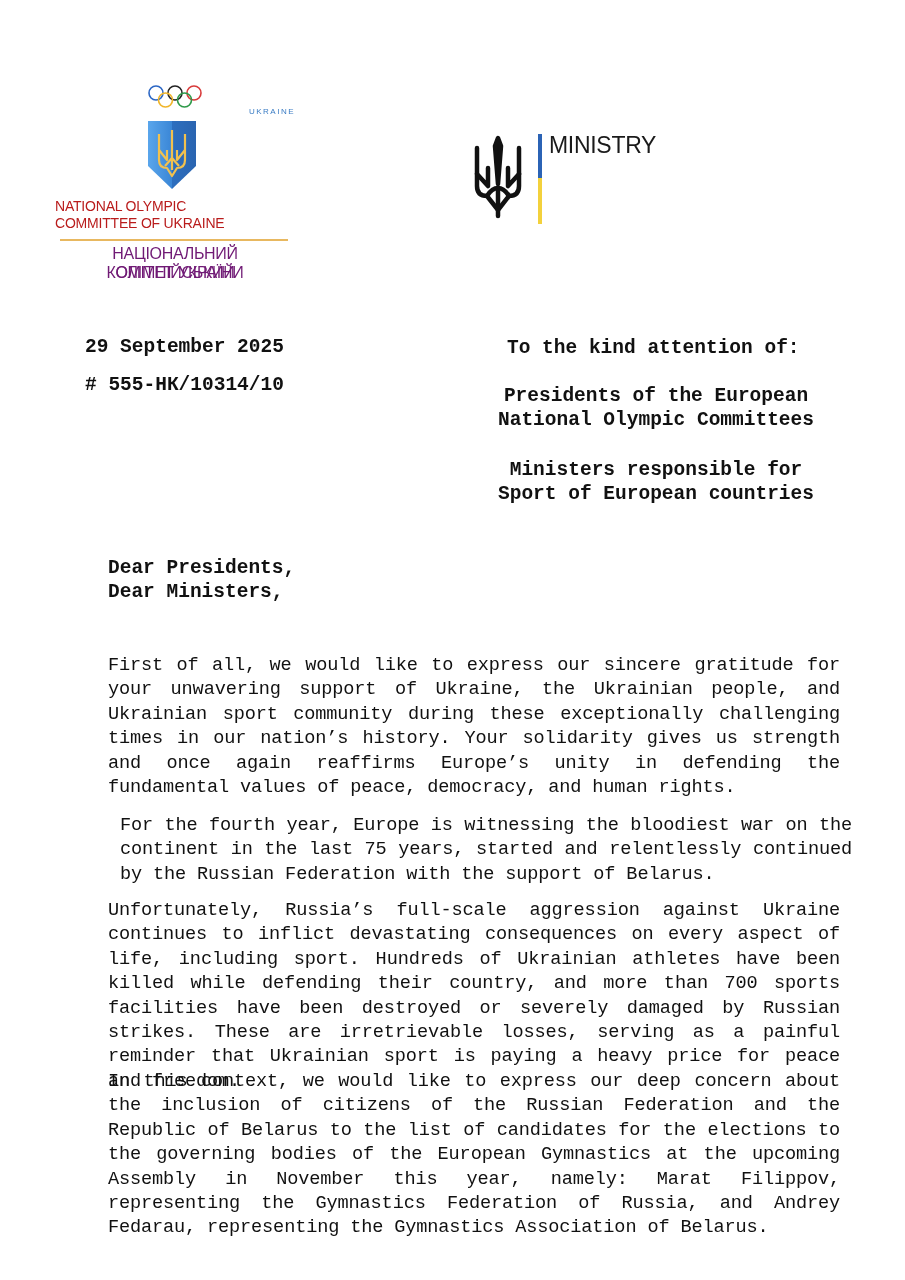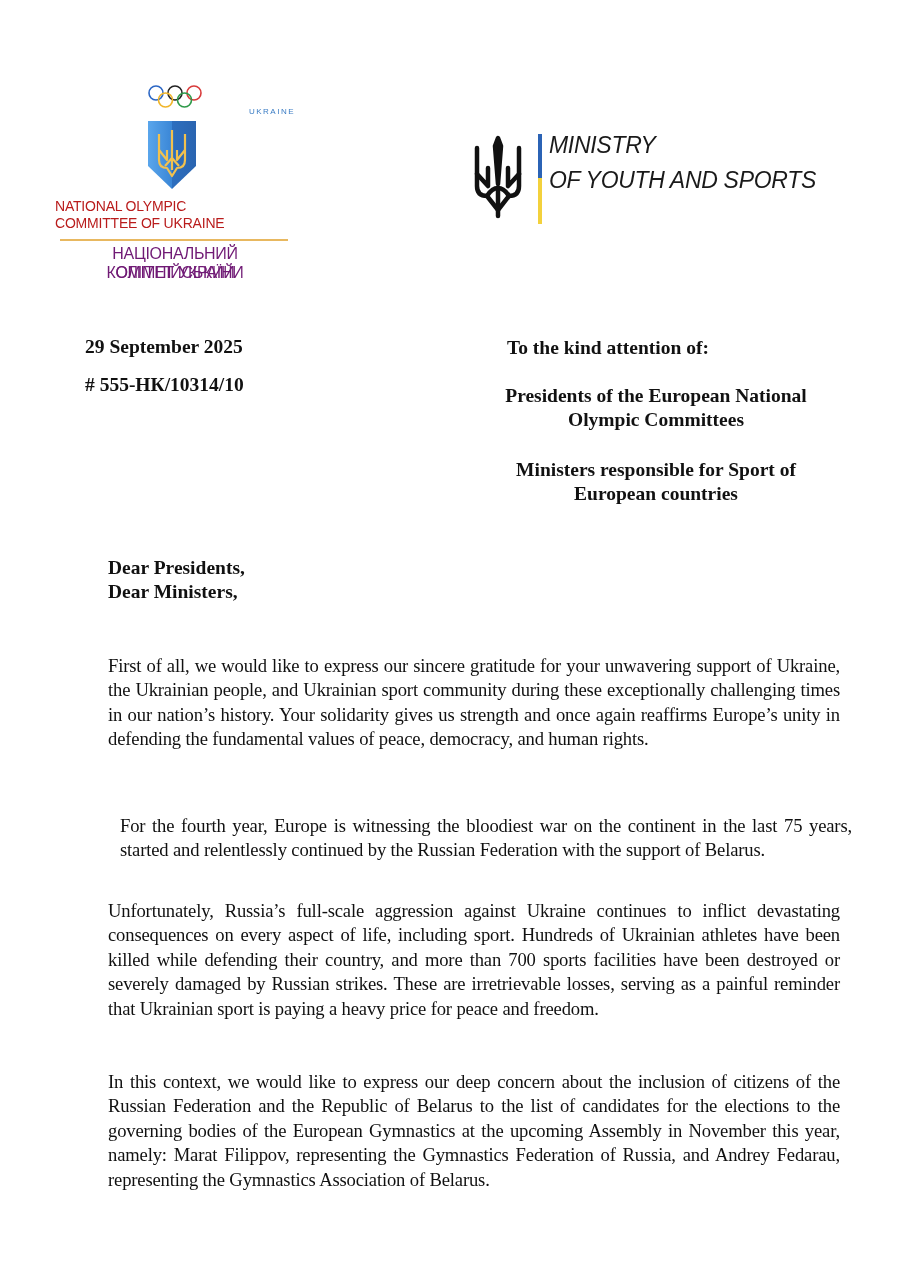--- a/index.html
+++ b/index.html
@@ -1,31 +1,31 @@
 <!DOCTYPE html>
 <html><head>
 <meta charset="utf-8">
 <style>
   html, body { margin: 0; padding: 0; background: #ffffff; }
   body { width: 905px; height: 1280px; position: relative; overflow: hidden; color: #111; }
   .abs { position: absolute; }
-  .serif { font-family: Liberation Serif, serif; }
+  .serif { font-family: Liberation Mono, monospace; }
   .sans { font-family: "Liberation Sans", "DejaVu Sans", sans-serif; }
 
   
   #noc-logo { left: 55px; top: 78px; width: 240px; height: 210px; }
   #rings { left: 92px; top: 6px; }
   #noc-ukraine { left: 0; width: 240px; top: 29px; text-align: right; font-size: 8px; letter-spacing: 1.5px; color: #3a7cc4; }
   #shield { left: 92px; top: 42px; }
   .noc-en { left: 0; width: 240px; font-size: 14px; color: #b91c1c; letter-spacing: -0.2px; line-height: 17px; }
   #noc-divider { left: 5px; width: 228px; top: 161px; height: 2px; background: #e8b860; }
   .noc-ua { left: 0; width: 240px; text-align: center; font-size: 16px; color: #701a75; line-height: 19px; letter-spacing: -0.3px; }
 
   
-  #ministry-logo { left: 472px; top: 132px; width: 380px; height: 96px; font-style: italic; }
+  #ministry-logo { left: 472px; top: 132px; width: 380px; height: 96px; }
   #trident { left: 0; top: 2px; }
   #bar-blue { left: 66px; top: 2px; width: 4px; height: 44px; background: #2b63b5; }
   #bar-yellow { left: 66px; top: 46px; width: 4px; height: 46px; background: #f3d13c; }
   .min-line { left: 77px; font-size: 23px; color: #1a1a1a; line-height: 35px; letter-spacing: -0.3px; }
 
   
   .bold { font-weight: bold; }
   .meta { font-size: 19.5px; line-height: 24px; }
   #date { left: 85px; top: 335px; }
   #ref { left: 85px; top: 373px; }
@@ -89,21 +89,20 @@
       <path d="M5 14 V52 Q5 62 15 62 L26 76 L37 62 Q47 62 47 52 V14"></path>
       <path d="M5 40 L16 52 V34"></path>
       <path d="M47 40 L36 52 V34"></path>
       <path d="M15 62 Q20 54 26 54 Q32 54 37 62"></path>
       <path d="M26 54 V82"></path>
     </g>
   </svg>
   <div id="bar-blue" class="abs"></div>
   <div id="bar-yellow" class="abs"></div>
   <div class="abs sans min-line" style="top:-4px">MINISTRY</div>
-  <div class="abs sans min-line" style="top:31px">OF YOUTH AND SPORTS</div>
 </div>
 
 <div id="date" class="abs serif bold meta">29 September 2025</div>
 <div id="ref" class="abs serif bold meta"># 555-НК/10314/10</div>
 <div id="attn-label" class="abs serif bold meta">To the kind attention of:</div>
 <div id="recipient-1" class="abs serif bold meta recipient">Presidents of the European National Olympic Committees</div>
 <div id="recipient-2" class="abs serif bold meta recipient">Ministers responsible for Sport of European countries</div>
 
 <div id="salute-1" class="abs serif salute">Dear Presidents,</div>
 <div id="salute-2" class="abs serif salute">Dear Ministers,</div>

